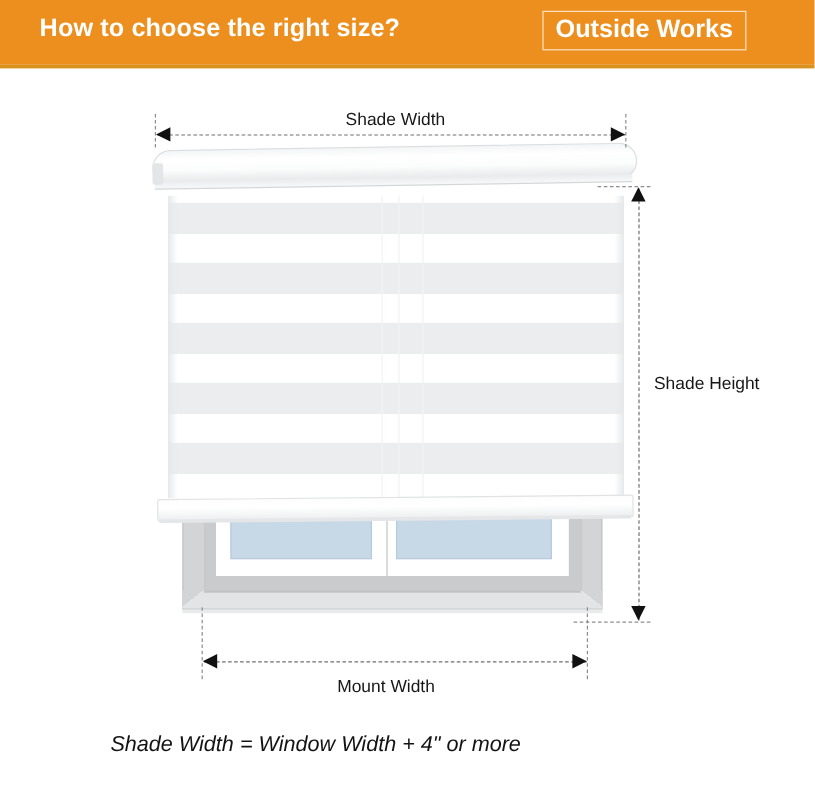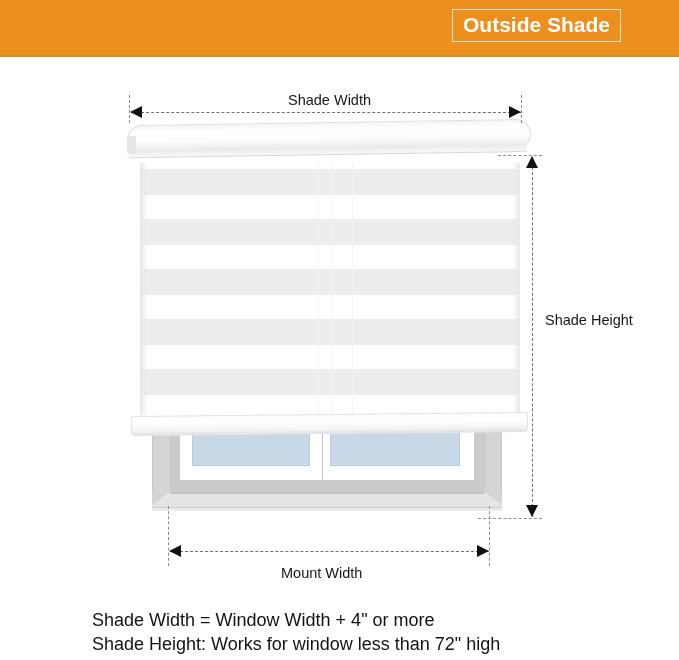--- a/index.html
+++ b/index.html
@@ -319,30 +319,32 @@
     background: #e4e6e7;
     transform: rotate(-0.55deg);
   }
 
   
   .footer-line {
     position: absolute;
     font-size: 18px;
     color: #131313;
     white-space: nowrap;
+    font-style: italic;
   }
 </style>
 </head>
 <body>
 
 <div id="page">
 
   <div class="header-bar"></div>
   <div class="header-underline"></div>
-  <div class="mount-badge">Outside Shade</div>
+  <div class="header-title">How to choose the right size?</div>
+  <div class="mount-badge">Outside Works</div>
 
   <div>
     <div class="window-outer"></div>
     <div class="window-outer-inner"></div>
     <div class="jamb" style="left:170px;"></div>
     <div class="jamb" style="left:484px;"></div>
     <div class="window-white-frame"></div>
     <div class="glass glass-left"></div>
     <div class="glass glass-right"></div>
     <div class="sash-divider"></div>
@@ -394,15 +396,14 @@
   <div>
     <div class="ext-line-v" style="left:168px; top:506px; height:60px;"></div>
     <div class="ext-line-v" style="left:489px; top:506px; height:60px;"></div>
     <div class="dim-line-h" style="left:170px; top:551px; width:319px;"></div>
     <div class="arrow arrow-left" style="left:169px; top:545px;"></div>
     <div class="arrow arrow-right" style="left:477px; top:545px;"></div>
     <div class="dim-label" style="left:281px; top:565px;">Mount Width</div>
   </div>
 
   <div class="footer-line" style="left:92px; top:610px;">Shade Width = Window Width + 4" or more</div>
-  <div class="footer-line" style="left:92px; top:634px;">Shade Height: Works for window less than 72" high</div>
 
 </div>
 
 </body></html>

